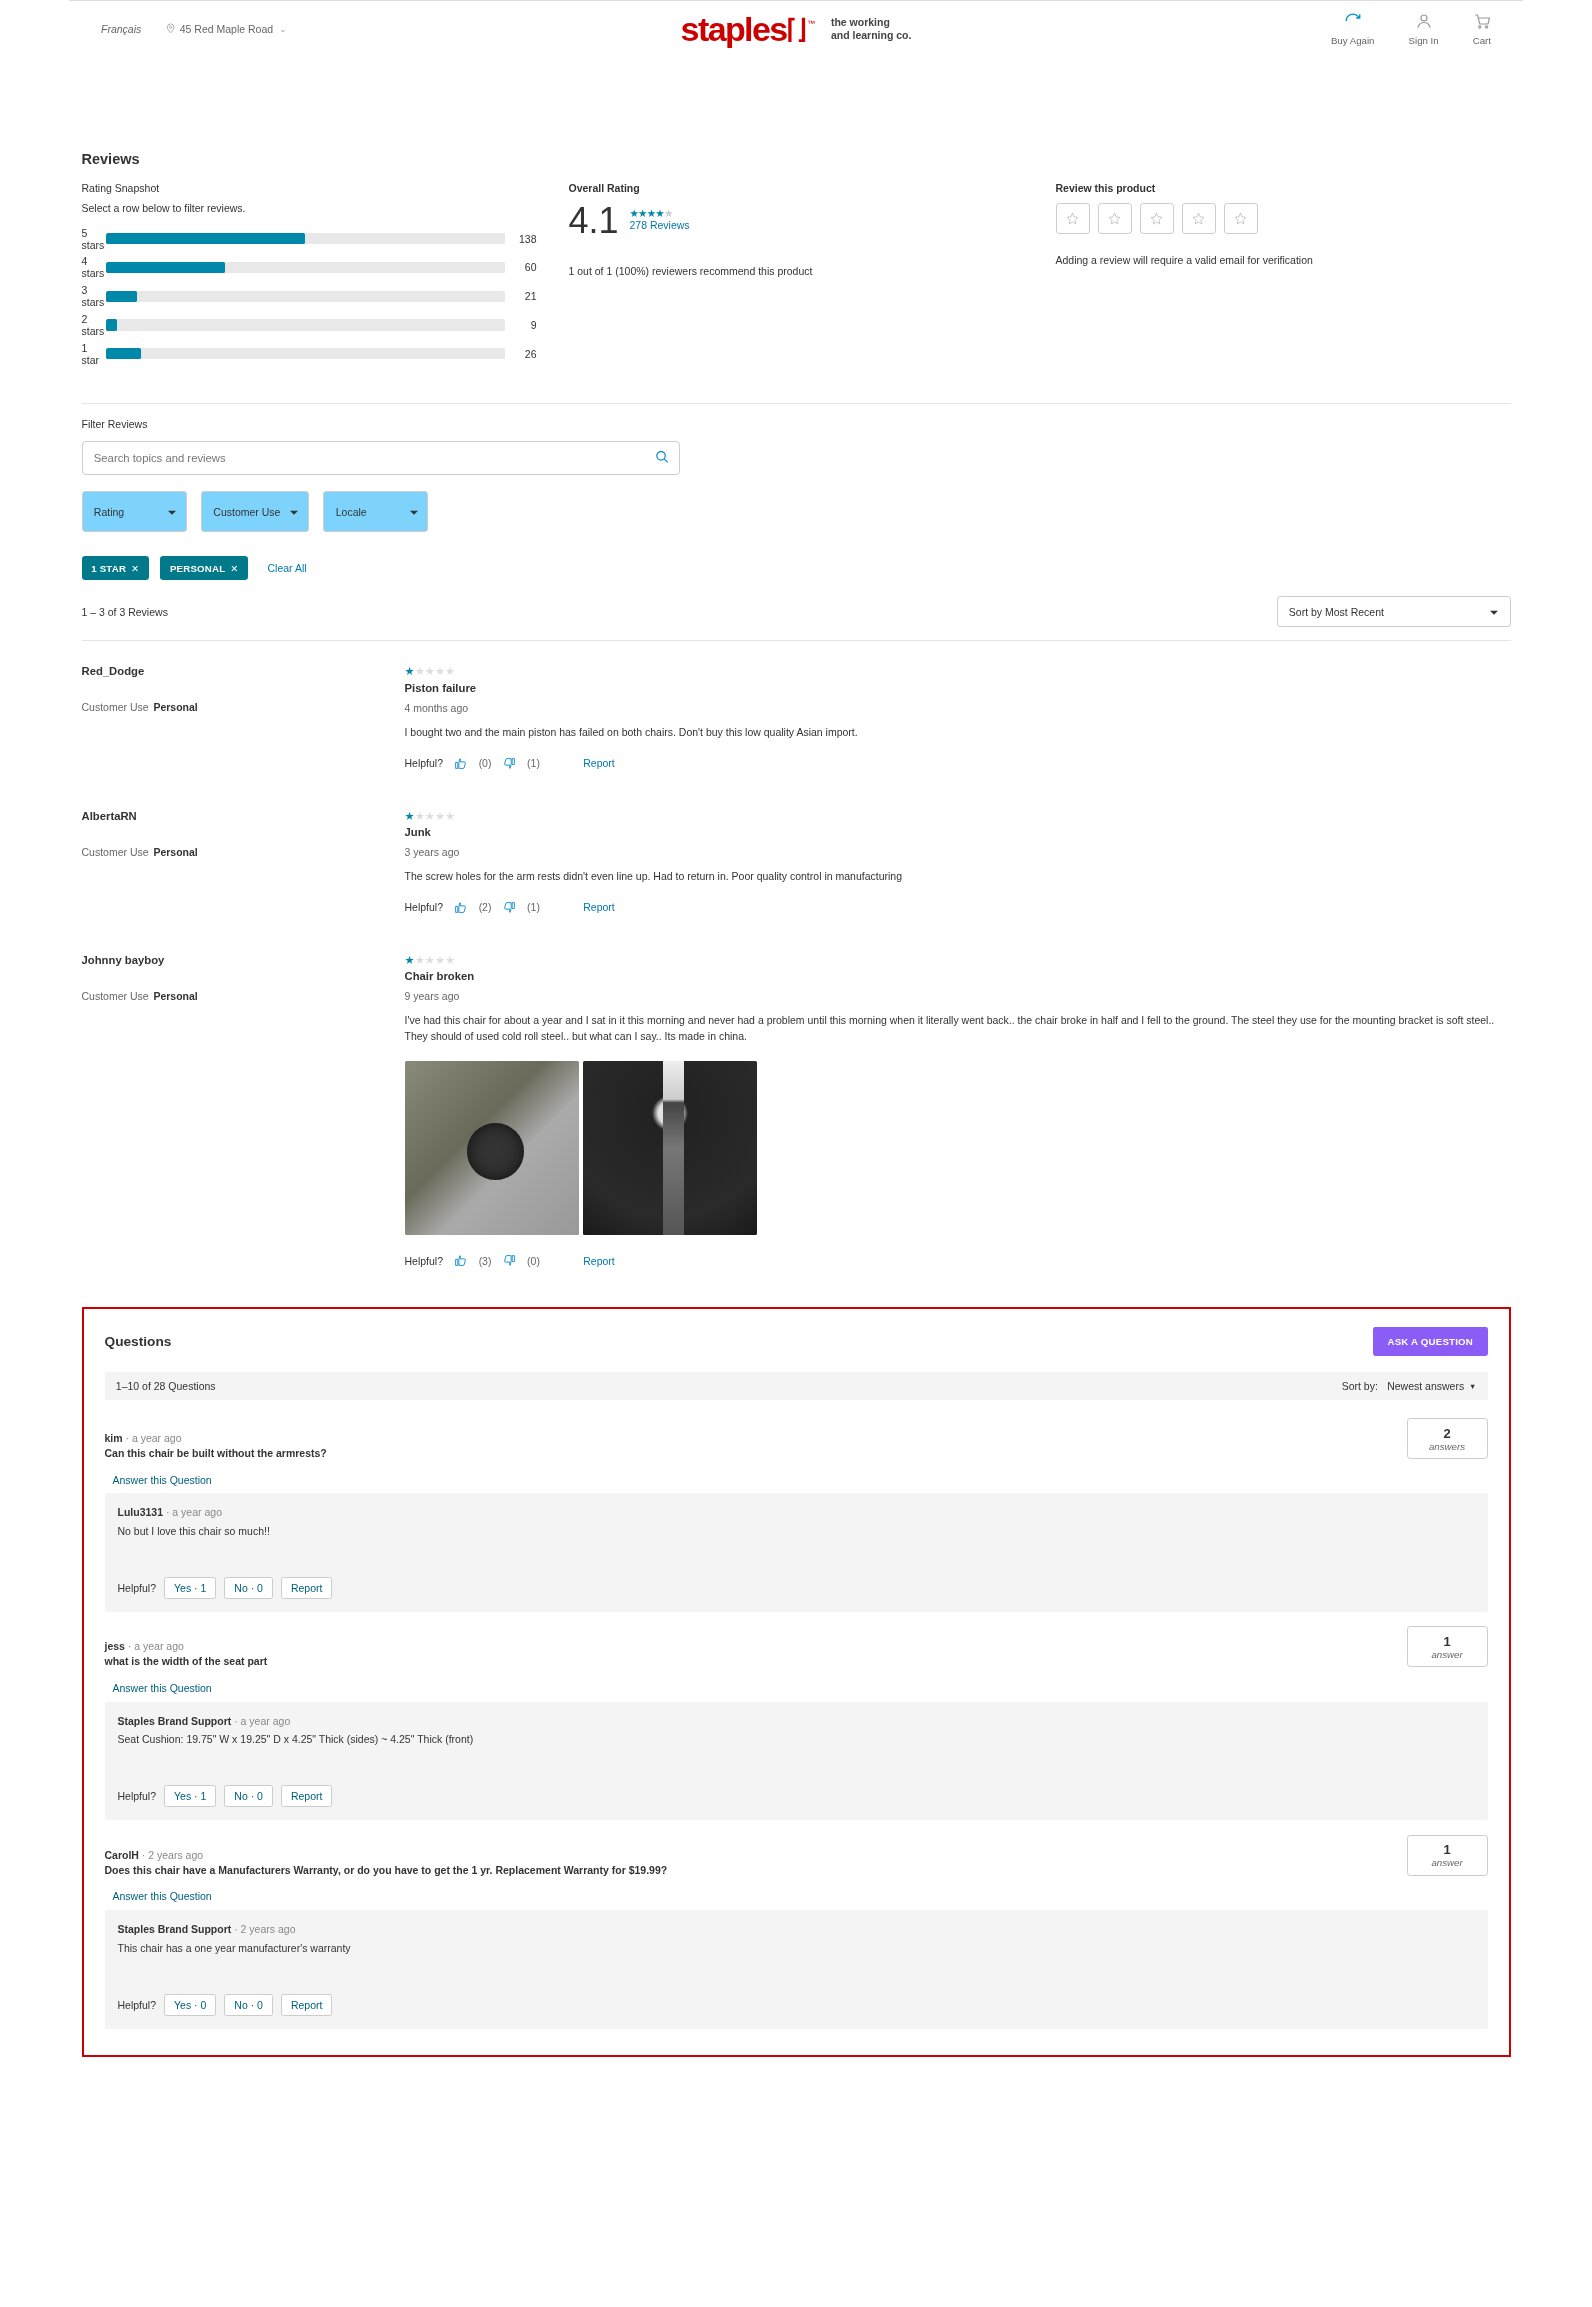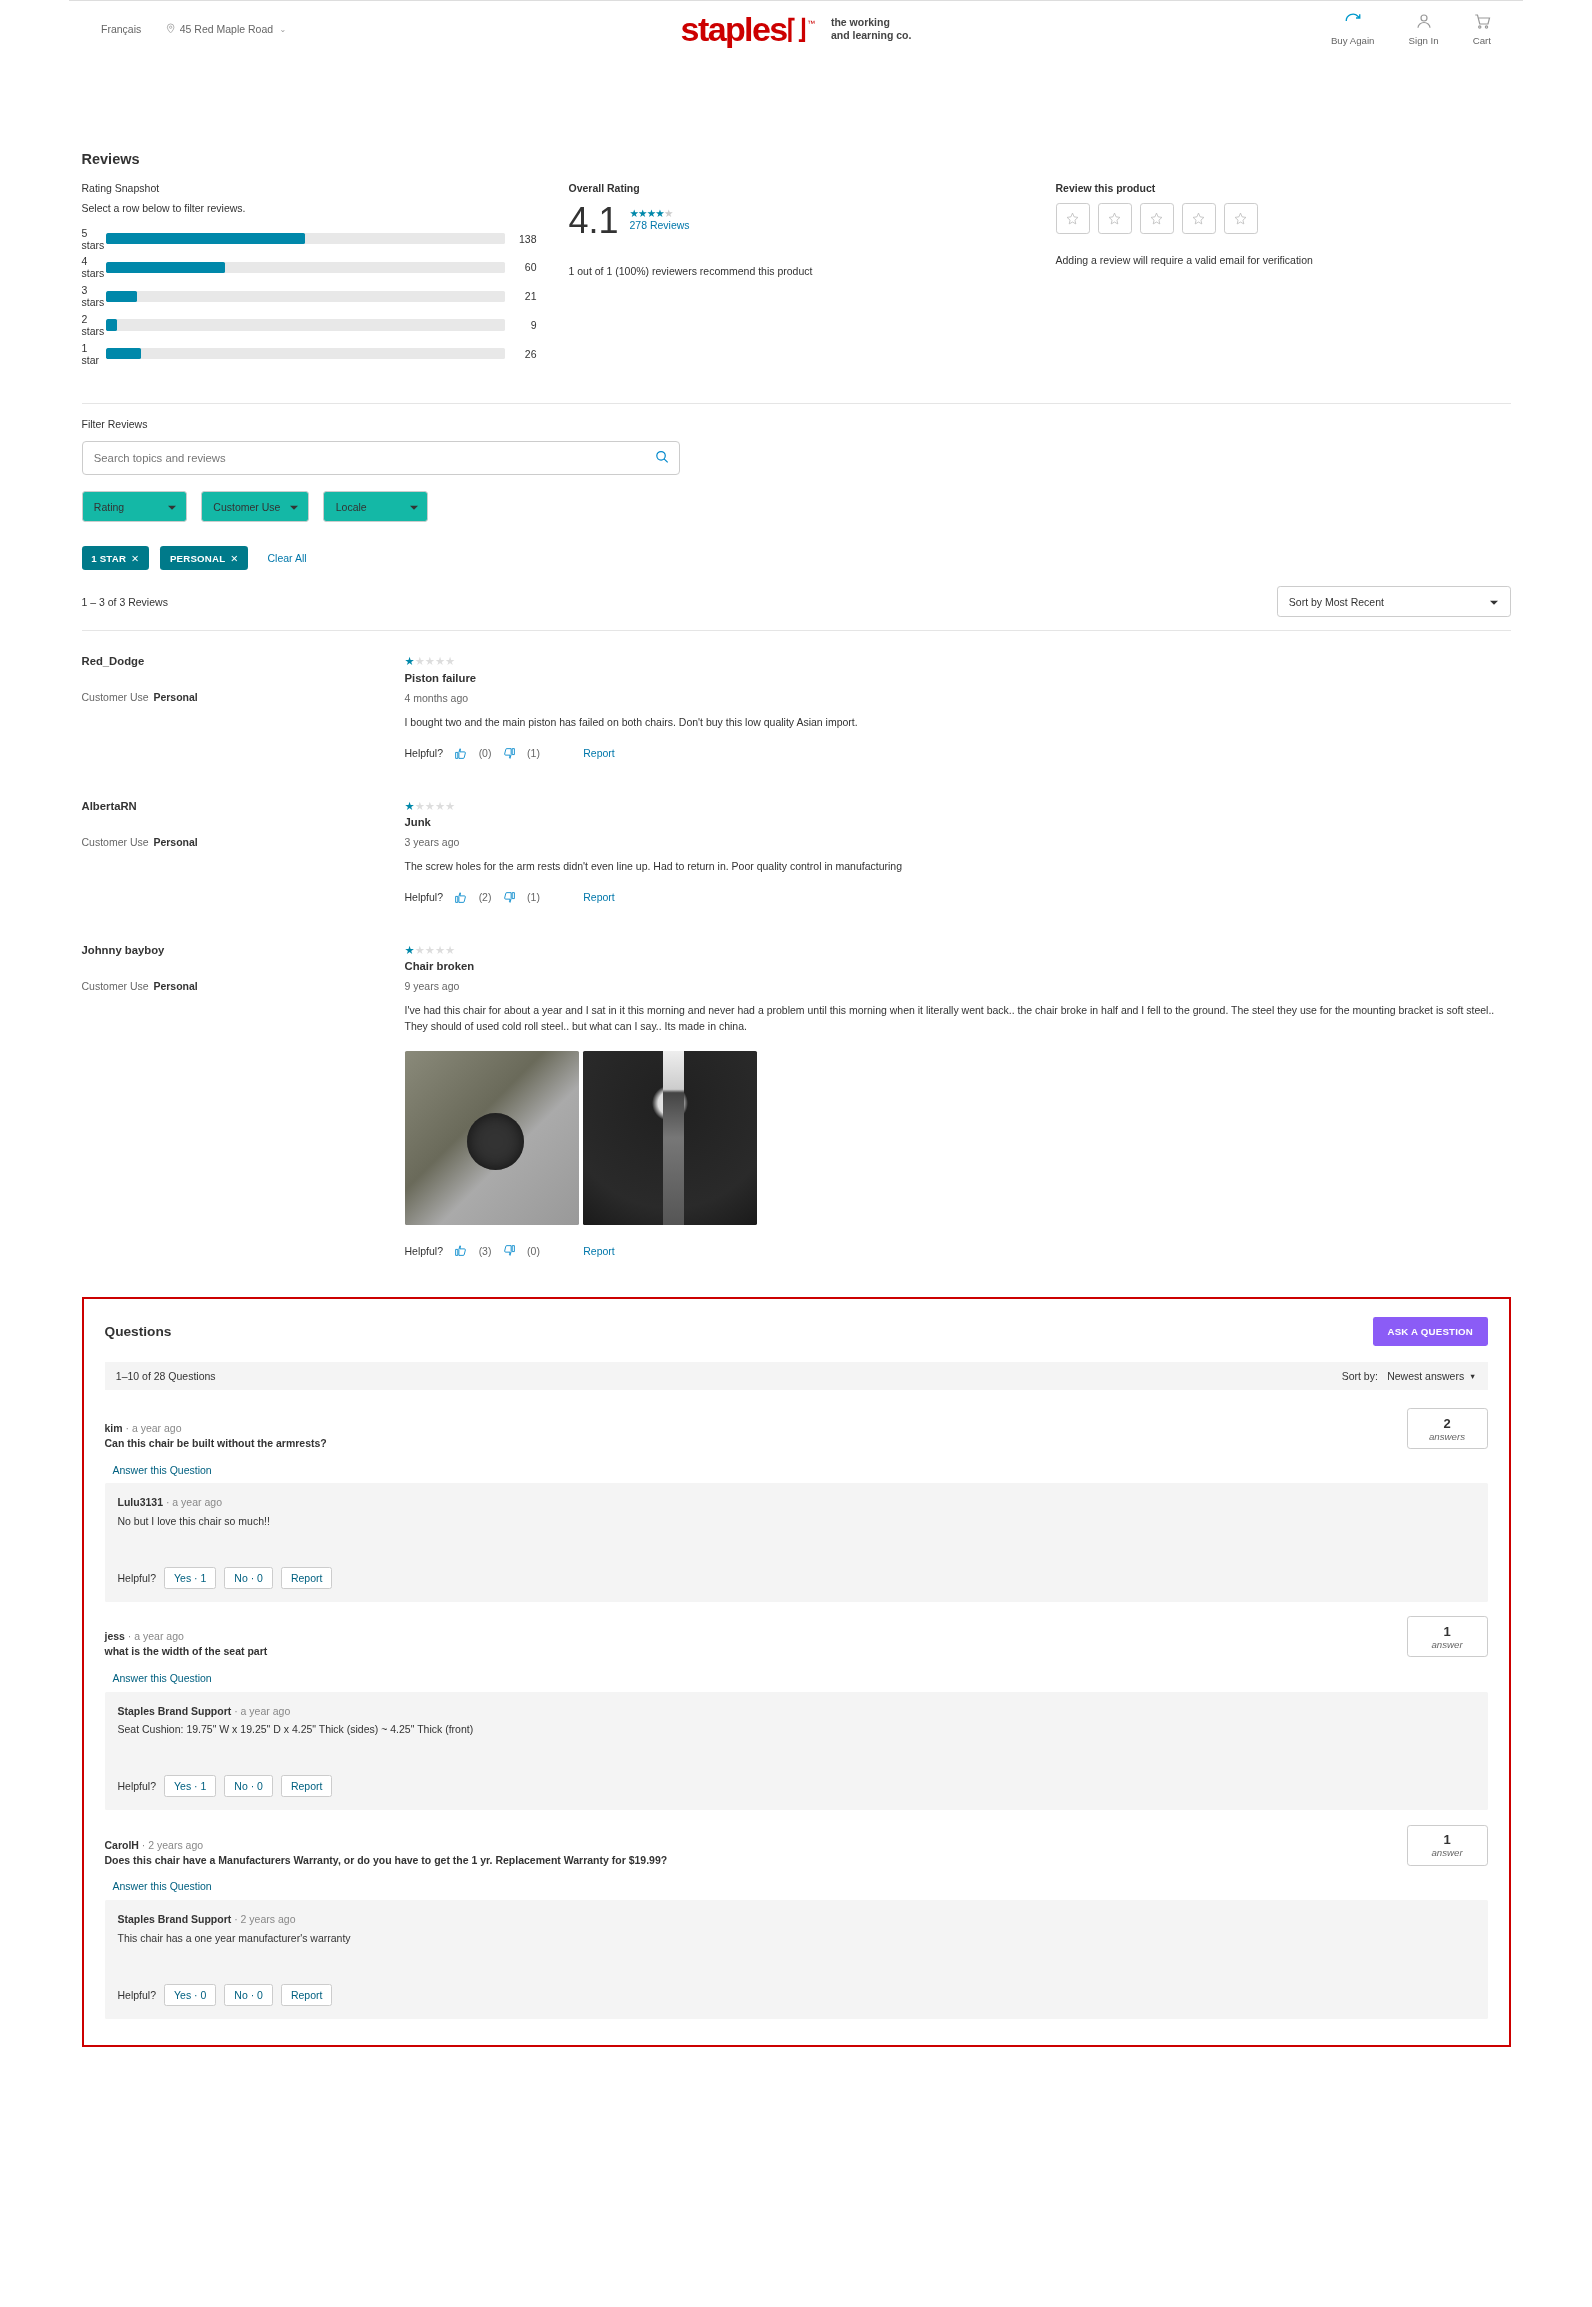--- a/index.html
+++ b/index.html
@@ -3,21 +3,21 @@
 <meta charset="utf-8">
 <style>
 * { box-sizing: border-box; margin: 0; padding: 0; }
 body { font-family: Arial, Helvetica, sans-serif; color: #333; font-size: 10.5px; background: #fff; }
 .page { width: 1592px; margin: 0 auto; }
 
 
 .top-border { border-top: 0.8px solid #ddd; width: 1454px; margin: 0 auto; }
 .header { display: flex; align-items: center; padding: 11.3px 32px 24px; width: 1454px; margin: 0 auto; position: relative; }
 .header-left { display: flex; align-items: center; gap: 24px; }
-.lang { color: #666; font-size: 10.5px; }
+.lang { color: #666; font-size: 10.5px; font-style: italic; }
 .loc { color: #666; font-size: 10.5px; display: flex; align-items: center; gap: 3.2px; }
 .loc-icon { color: #999; font-size: 11.3px; }
 .chev { color: #999; font-size: 8px; margin-left: 3.2px; }
 .logo-area { position: absolute; left: 50%; transform: translateX(-50%); display: flex; align-items: center; gap: 16px; }
 .logo-txt { font-size: 34px; font-weight: 900; color: #cc0000; font-family: Arial, sans-serif; letter-spacing: -1.6px; }
 .logo-brackets { color: #cc0000; font-weight: bold; font-size: 26px; position: relative; top: -3.2px; }
 .logo-tm { color: #cc0000; font-size: 8px; position: relative; top: -14.5px; }
 .tagline { font-size: 10.5px; color: #444; font-weight: 600; line-height: 1.3; }
 .header-right { margin-left: auto; display: flex; gap: 34px; }
 .hicon { display: flex; flex-direction: column; align-items: center; gap: 4.8px; color: #666; font-size: 9.7px; }
@@ -53,21 +53,21 @@
 .verif { font-size: 10.5px; color: #333; }
 
 .divider { border-top: 0.8px solid #e5e5e5; margin: 32px 0 14.5px; }
 .filter-h { font-size: 10.5px; color: #333; margin-bottom: 11.3px; }
 .search-wrap { position: relative; width: 598px; margin-bottom: 16px; }
 .search-input { width: 100%; height: 34px; border: 0.8px solid #ccc; border-radius: 4px; padding: 0 34px 0 11.3px; font-size: 11.3px; color: #999; }
 .search-icon { position: absolute; right: 9.7px; top: 50%; transform: translateY(-50%); }
 .search-icon svg { width: 14.5px; height: 14.5px; stroke: #0088cc; fill: none; stroke-width: 2; }
 
 .filter-selects { display: flex; gap: 14.5px; margin-bottom: 24px; }
-.fselect { height: 31px; border: 0.8px solid #ccc; border-radius: 3.2px; padding: 0 27.5px 0 11.3px; font-size: 10.5px; color: #333; background: #14b8a6; position: relative; display: flex; align-items: center; cursor: pointer; min-width: 105px; }
+.fselect { height: 41px; border: 0.8px solid #ccc; border-radius: 3.2px; padding: 0 27.5px 0 11.3px; font-size: 10.5px; color: #333; background: #7dd3fc; position: relative; display: flex; align-items: center; cursor: pointer; min-width: 105px; }
 .fselect::after { content: ''; position: absolute; right: 9.7px; top: 50%; transform: translateY(-30%); border-left: 4px solid transparent; border-right: 4px solid transparent; border-top: 4.8px solid #333; }
 
 .active-filters { display: flex; align-items: center; gap: 11.3px; margin-bottom: 16px; }
 .chip { background: #007a8a; color: #fff; padding: 6.5px 9.7px; border-radius: 3.2px; font-size: 9.7px; font-weight: bold; cursor: pointer; letter-spacing: 0.2px; }
 .chip .x { margin-left: 4.8px; font-weight: normal; }
 .clear-all { color: #0077aa; font-size: 10.5px; cursor: pointer; margin-left: 8px; }
 
 .results-row { display: flex; align-items: center; justify-content: space-between; margin-bottom: 6.5px; }
 .results-count { font-size: 10.5px; color: #333; }
 .sort-sel { height: 31px; border: 0.8px solid #ccc; border-radius: 3.2px; padding: 0 32px 0 11.3px; font-size: 10.5px; background: #fff; position: relative; display: flex; align-items: center; cursor: pointer; min-width: 234px; }

